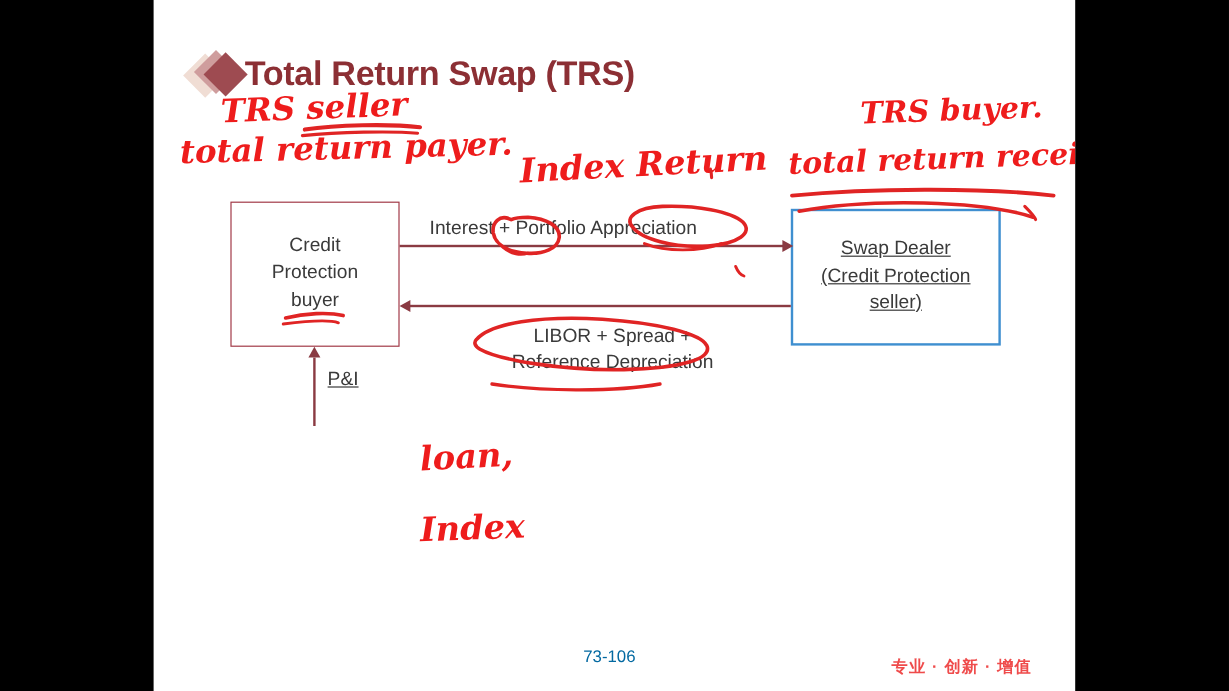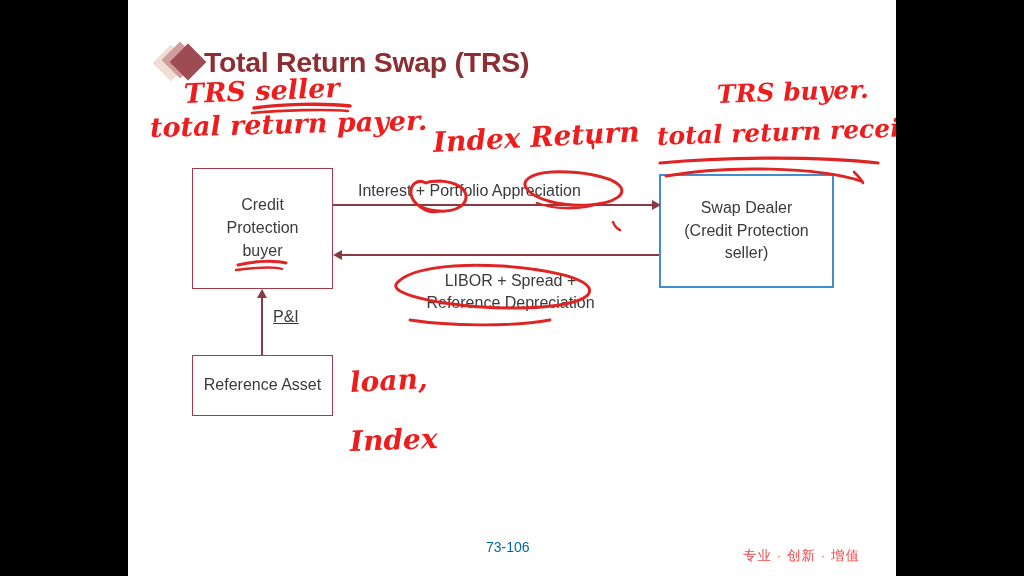--- a/index.html
+++ b/index.html
@@ -88,20 +88,21 @@
     width: 141px;
     height: 121px;
     border: 1.6px solid #a23a48;
   }
   #box-swap {
     left: 531px;
     top: 174px;
     width: 175px;
     height: 114px;
     border: 2px solid #3f8fd0;
+    text-decoration: underline;
   }
   #box-ref {
     left: 64px;
     top: 355px;
     width: 141px;
     height: 61px;
     border: 1.6px solid #a23a48;
   }
   
   .conn {
@@ -147,21 +148,21 @@
     left: 358px;
     top: 539px;
     font-size: 14px;
     color: #0369a1;
   }
   #tagline {
     position: absolute;
     left: 615px;
     top: 547px;
     font-size: 13.5px;
-    font-weight: normal;
+    font-weight: bold;
     color: #ef4b4b;
     letter-spacing: 1px;
   }
   
   .ink {
     position: absolute;
     color: #ee1c1c;
     font-family: "DejaVu Serif", serif;
     font-style: italic;
     font-weight: bold;
@@ -204,23 +205,20 @@
 Protection
 buyer</span>
     </div>
 
     <div class="box" id="box-swap">
       <span style="white-space:pre-line">Swap Dealer
 (Credit Protection
 seller)</span>
     </div>
 
-    <div class="box" id="box-ref">
-      <span style="white-space:pre-line">Reference Asset</span>
-    </div>
 
     <div class="conn h" style="left:205px; top:204px; width:320px;"></div>
     <div class="arrowhead ah-right" style="left:524px; top:199.5px;"></div>
 
     <div class="conn h" style="left:210px; top:254px; width:321px;"></div>
     <div class="arrowhead ah-left" style="left:205px; top:249.5px;"></div>
 
     <div class="conn v" style="left:133px; top:298px; height:57px;"></div>
     <div class="arrowhead ah-up" style="left:129px; top:289px;"></div>
 

